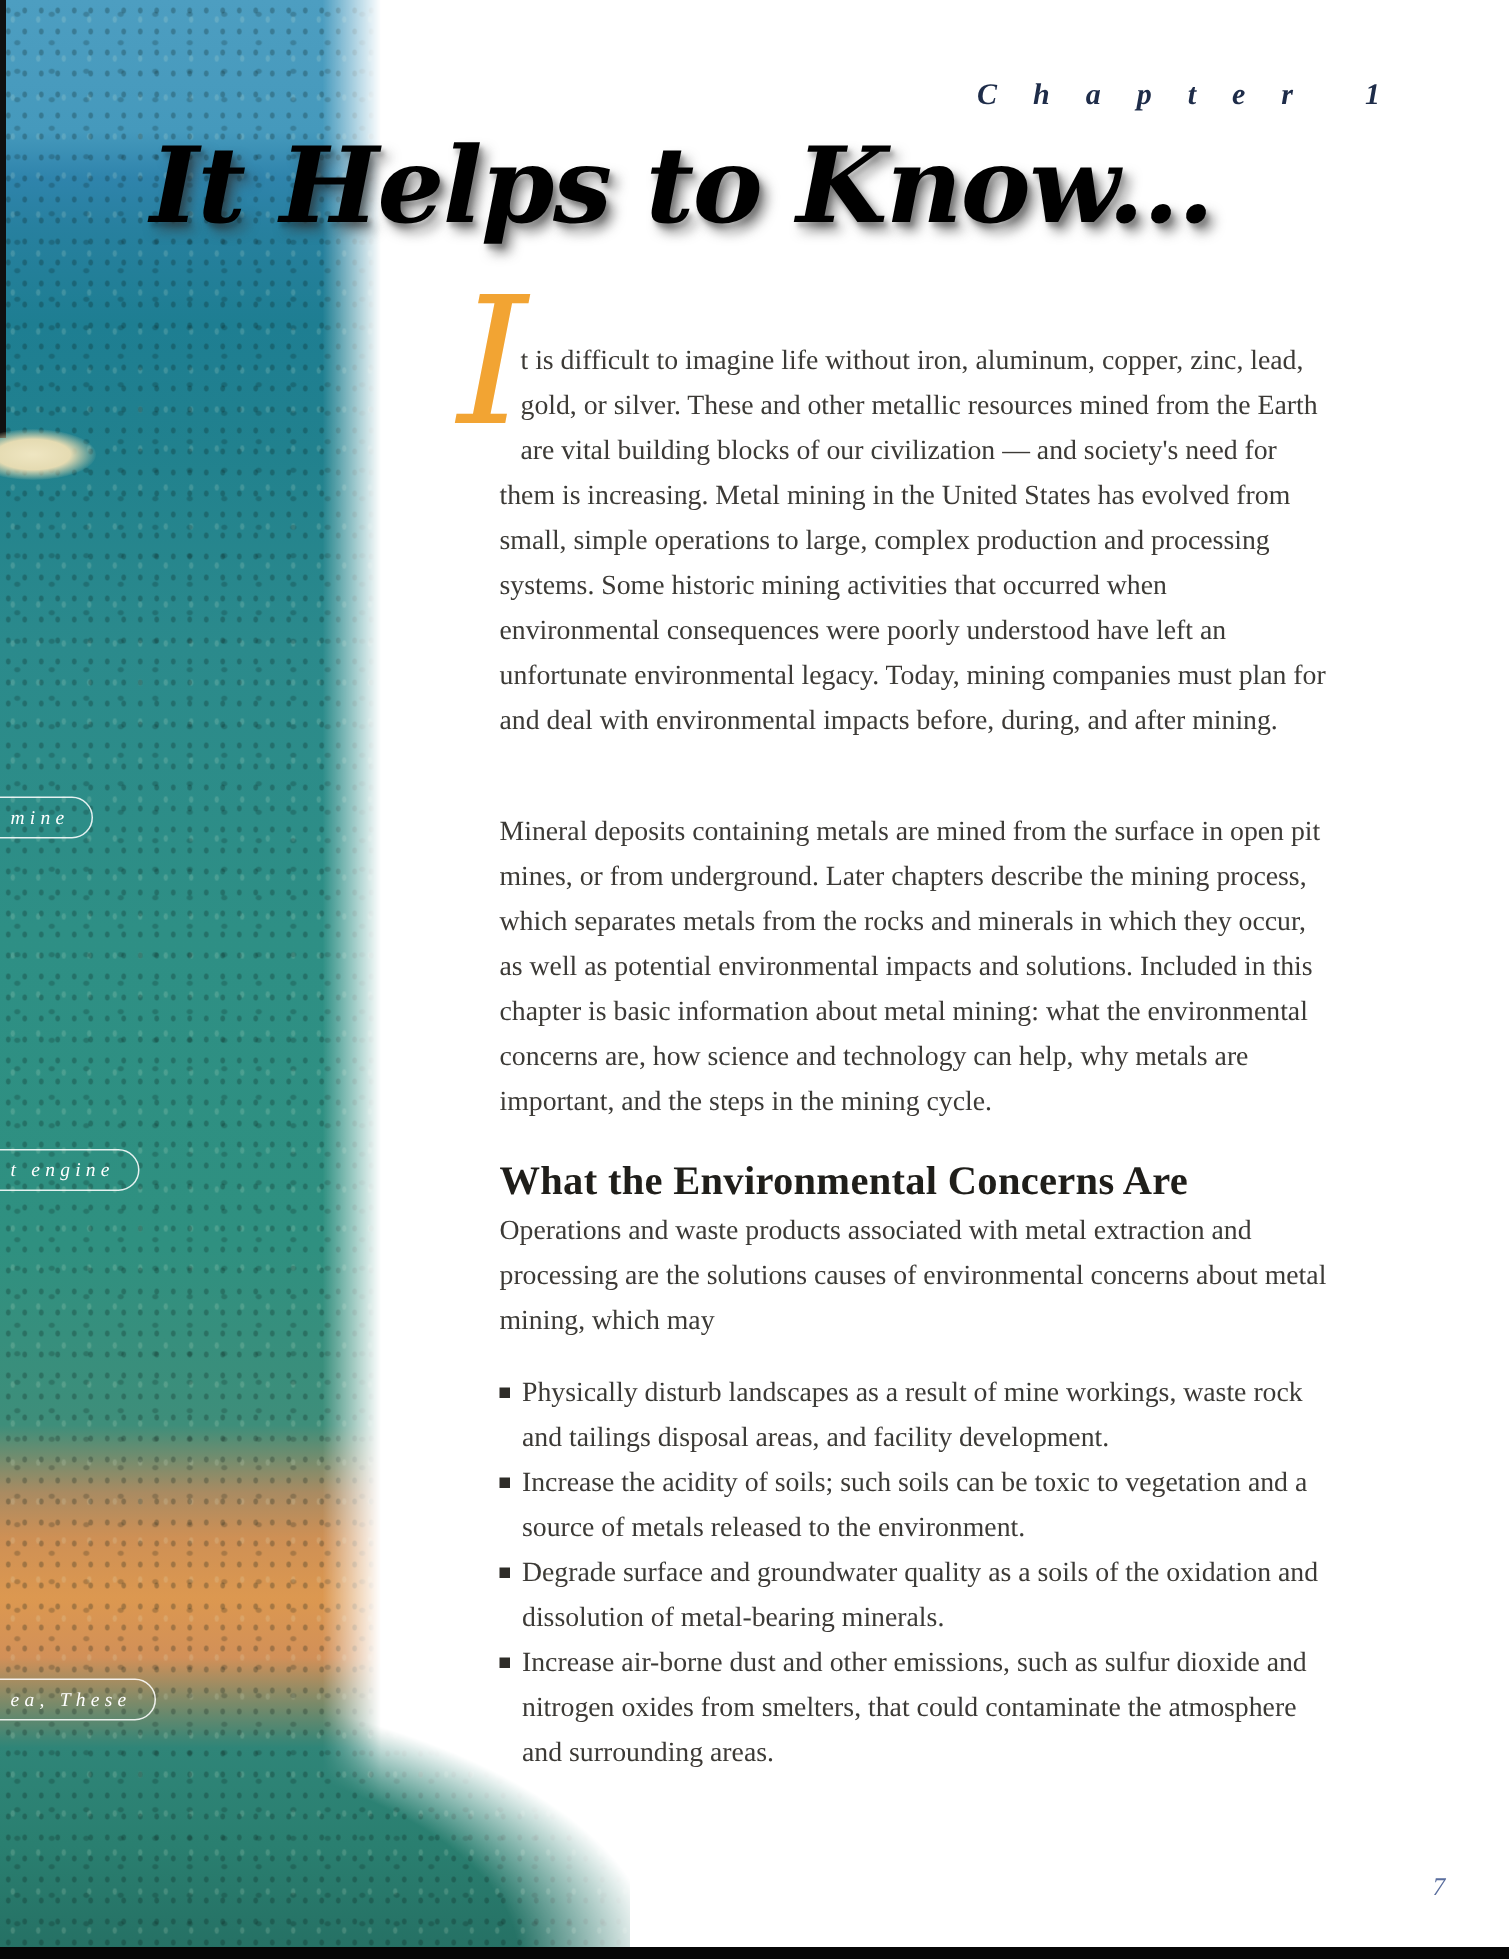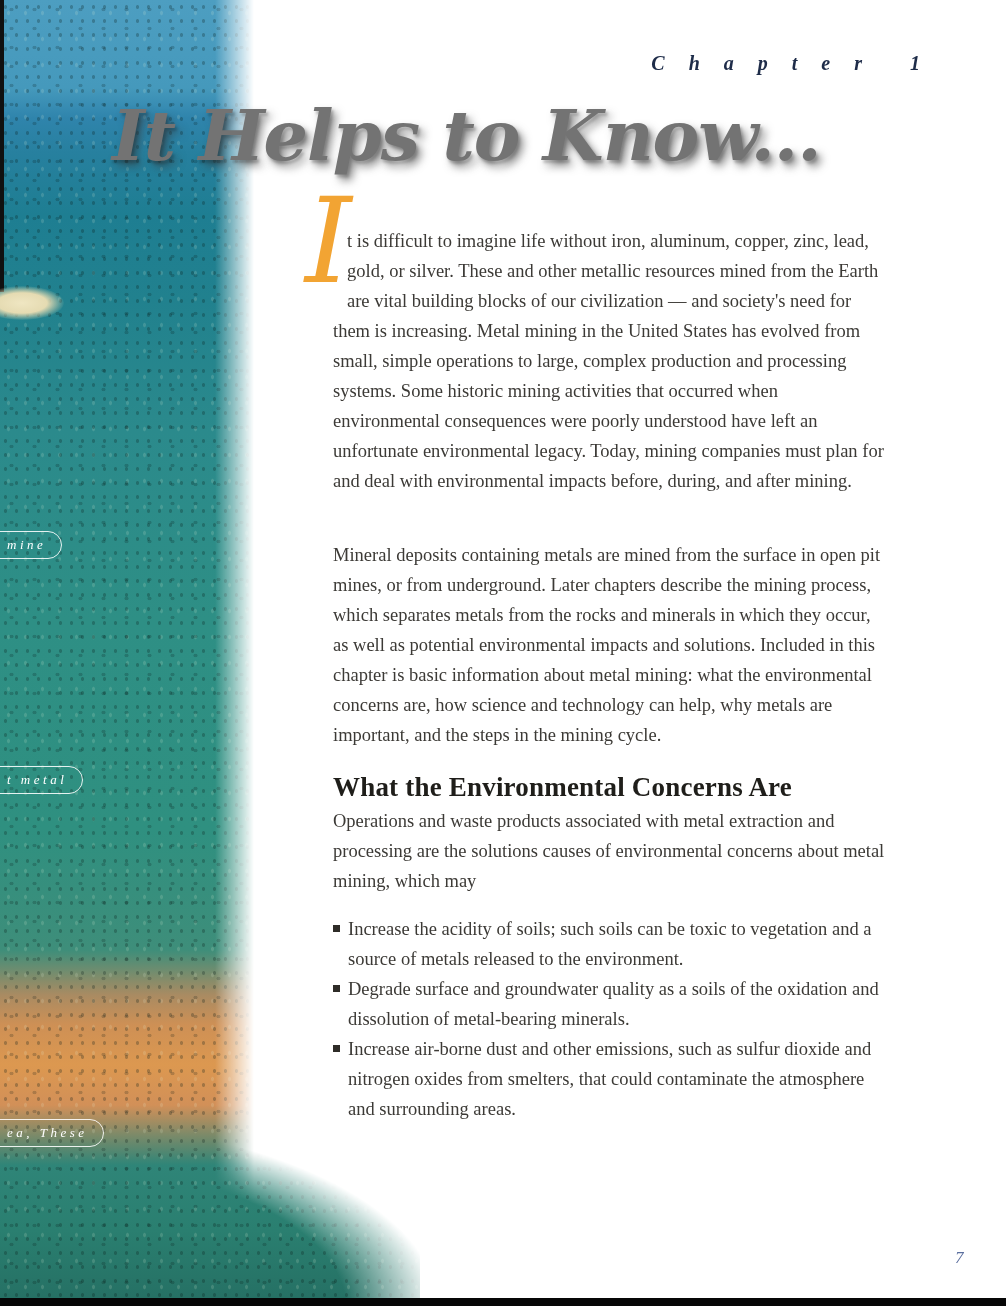--- a/index.html
+++ b/index.html
@@ -57,24 +57,24 @@
   
   .chapter{
     position:absolute;top:52px;right:86px;
     font-style:italic;font-weight:bold;font-size:20px;
     color:var(--chapter-text,#1E2C49);
   }
   .chapter-word{letter-spacing:24px;}
   .chapter-num{margin-left:24px;}
 
   .title{
-    position:absolute;left:100px;top:82px;margin:12px;
+    position:absolute;left:100px;top:82px;margin:0;
     font-family:"DejaVu Serif", serif;
     font-style:italic;font-weight:bold;font-size:70px;letter-spacing:-1px;
-    color:#737373;line-height:1.2;
+    color:#000000;line-height:1.2;
     text-shadow:5px 6px 8px rgba(55,55,55,0.55), 2px 3px 3px rgba(0,0,0,0.25);
     white-space:nowrap;
   }
 
   
   .body-col{
     position:absolute;left:333px;top:226px;width:552px;
     font-size:18.5px;line-height:30px;color:var(--body-text,#3C3A36);
   }
   .body-col p{margin:0;}
@@ -113,21 +113,21 @@
 
   <div class="photo">
     <div class="edge-strip"></div>
     <div class="cream-patch"></div>
   </div>
 
   <div class="pill pill-mine">
     <span>mine</span>
   </div>
   <div class="pill pill-engine">
-    <span>t metal</span>
+    <span>t engine</span>
   </div>
   <div class="pill pill-utah">
     <span>ea, These</span>
   </div>
 
   <div class="chapter">
     <span class="chapter-word">Chapter</span><span class="chapter-num">1</span>
   </div>
 
   <h1 class="title">It Helps to Know...</h1>
@@ -136,20 +136,21 @@
 
     <p class="p1"><span class="dc-space"></span><span class="dropcap">I</span><span>t is difficult to imagine life without iron, aluminum, copper, zinc, lead, gold, or silver. These and other metallic resources mined from the Earth are vital building blocks of our civilization —  and society's need for them is increasing. Metal mining in the United States has evolved from small, simple operations to large, complex production and processing systems. Some historic mining activities that occurred when environmental consequences were poorly understood have left an unfortunate environmental legacy. Today, mining companies must plan for and deal with environmental impacts before, during, and after mining.</span></p>
 
     <p class="p2">Mineral deposits containing metals are mined from the surface in open pit mines, or from underground. Later chapters describe the mining process, which separates metals from the rocks and minerals in which they occur, as well as potential environmental impacts and solutions. Included in this chapter is basic information about metal mining: what the environmental concerns are, how science and technology can help, why metals are important, and the steps in the mining cycle.</p>
 
     <h2 class="section-heading">What the Environmental Concerns Are</h2>
 
     <p class="p3">Operations and waste products associated with metal extraction and processing are the solutions causes of environmental concerns about metal mining, which may</p>
 
     <ul class="concerns">
+      <li>Physically disturb landscapes as a result of mine workings, waste rock and tailings disposal areas, and facility development.</li>
       <li>Increase the acidity of soils; such soils can be toxic to vegetation and a source of metals released to the environment.</li>
       <li>Degrade surface and groundwater quality as a soils of the oxidation and dissolution of metal-bearing minerals.</li>
       <li>Increase air-borne dust and other emissions, such as sulfur dioxide and nitrogen oxides from smelters, that could contaminate the atmosphere and surrounding areas.</li>
     </ul>
 
   </div>
 
   <div class="page-number">7</div>
 
   <div class="bottom-bar"></div>

